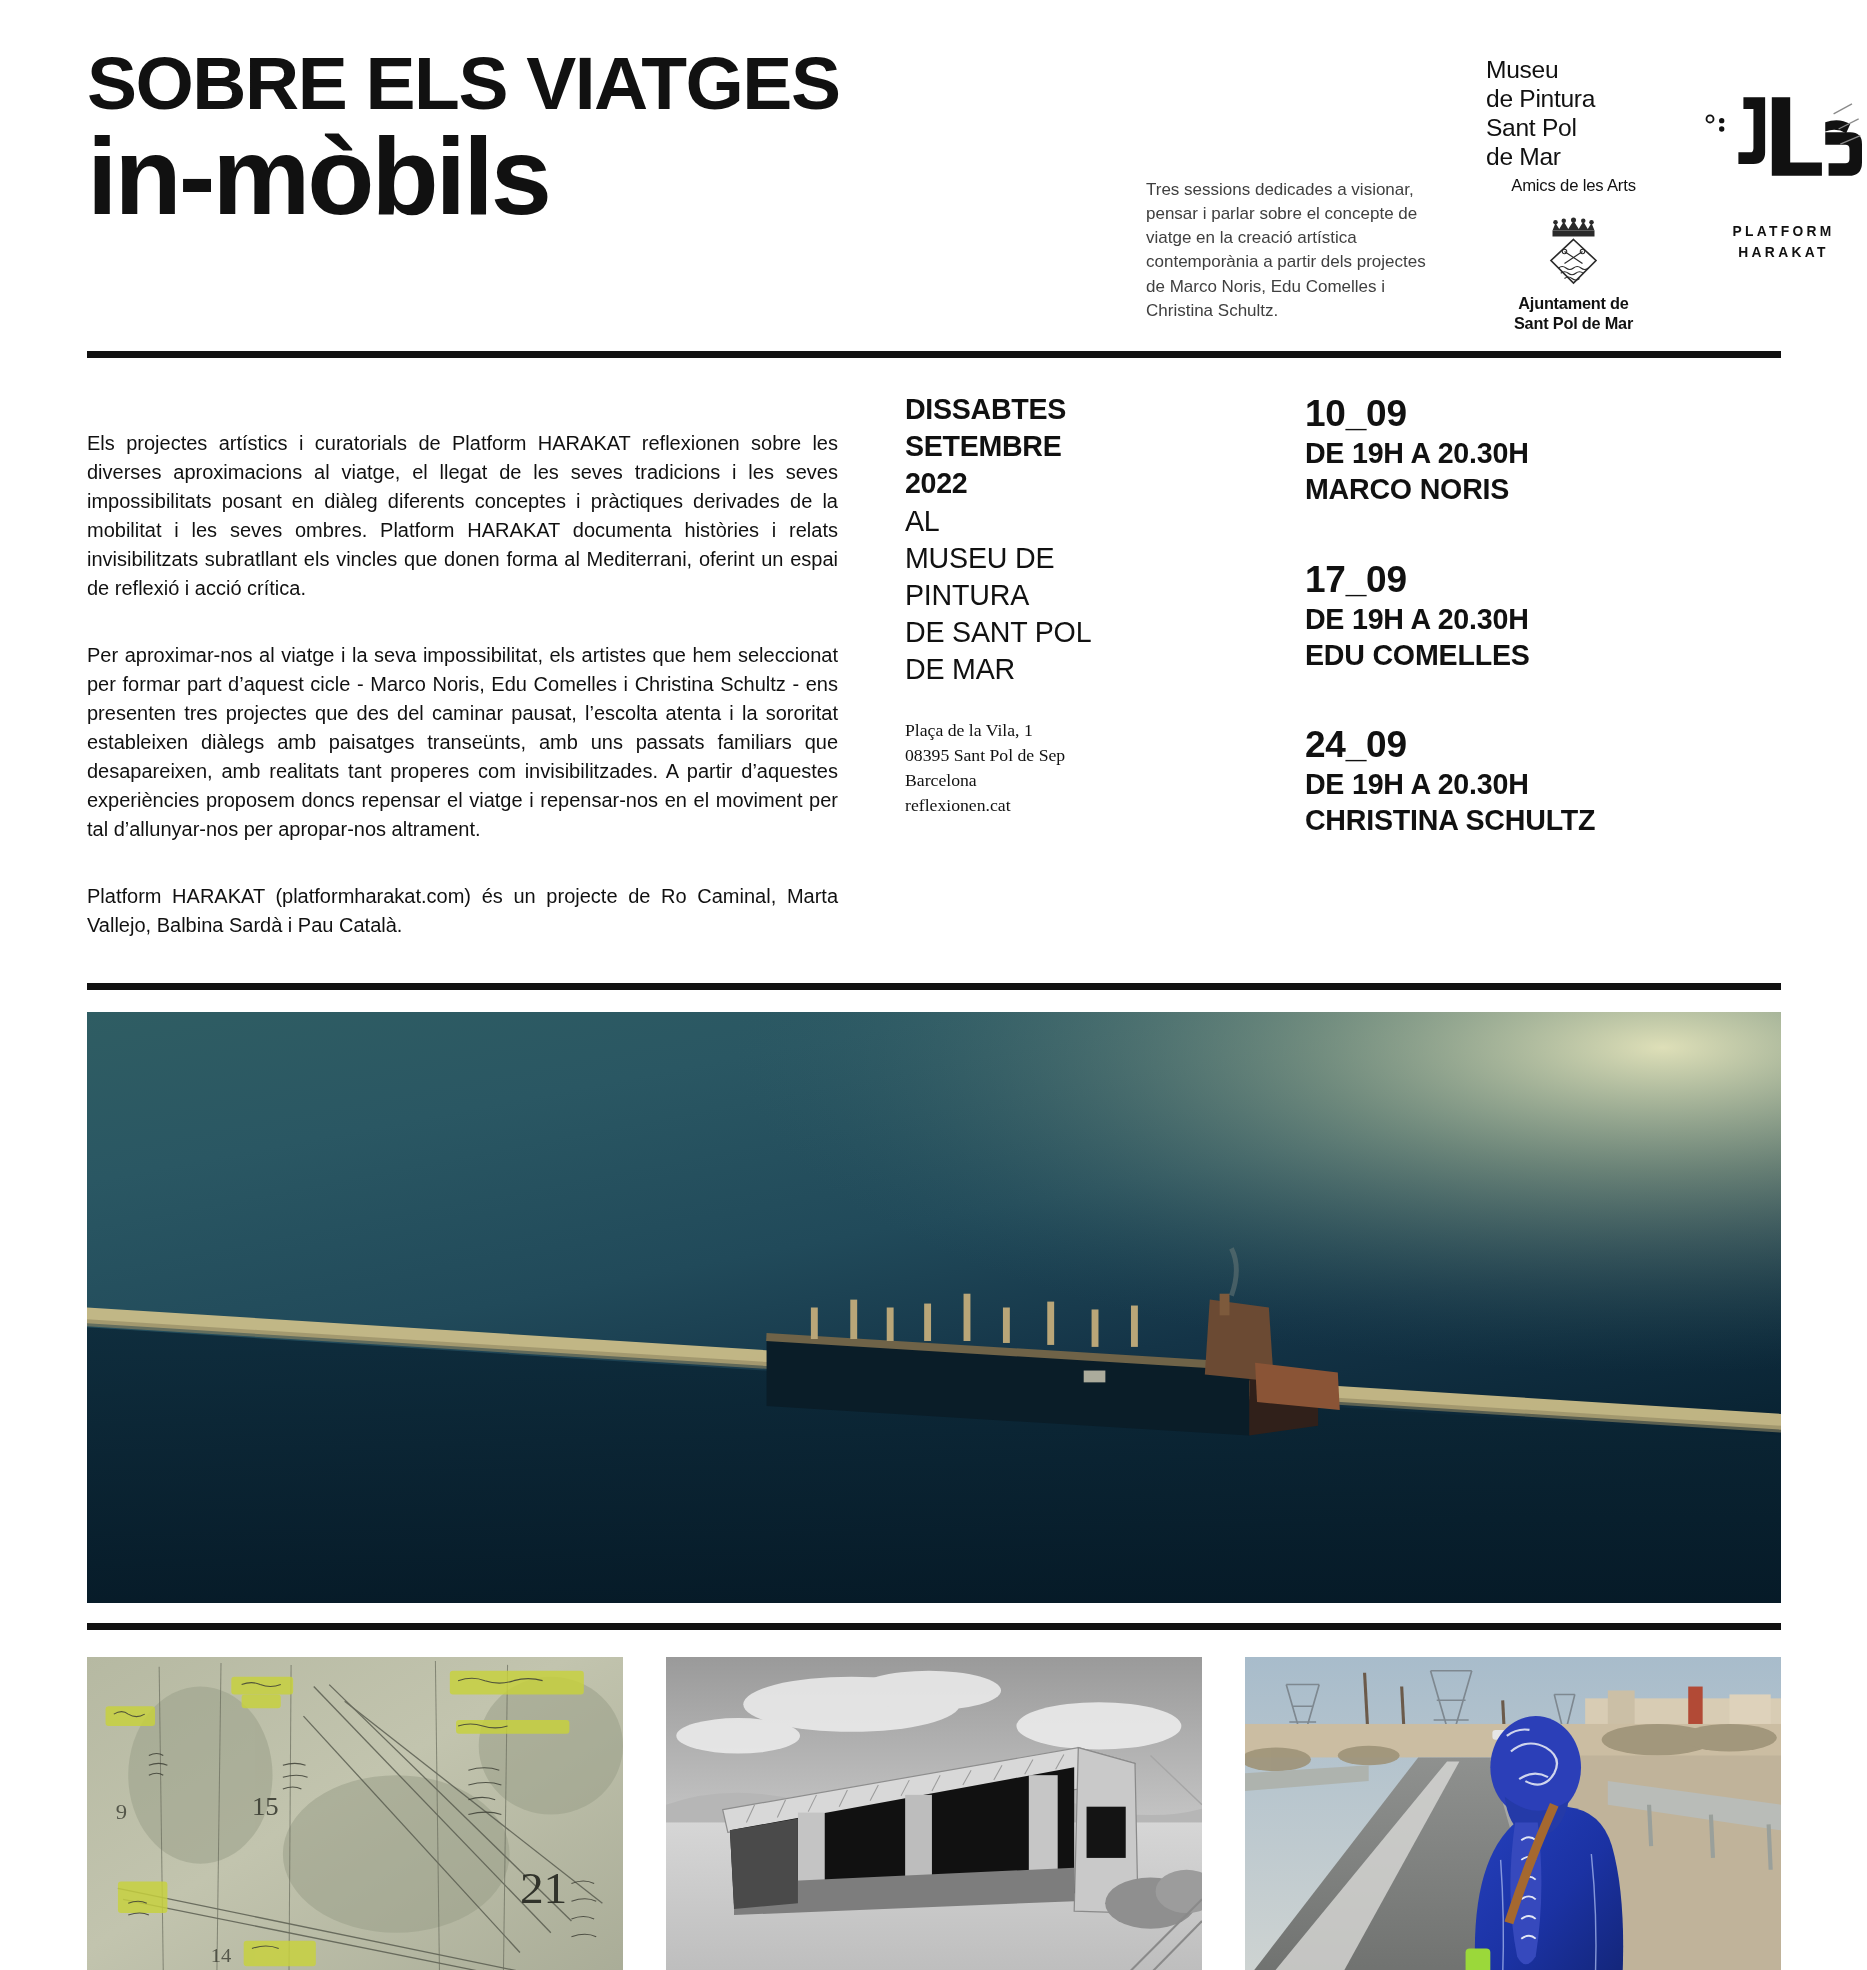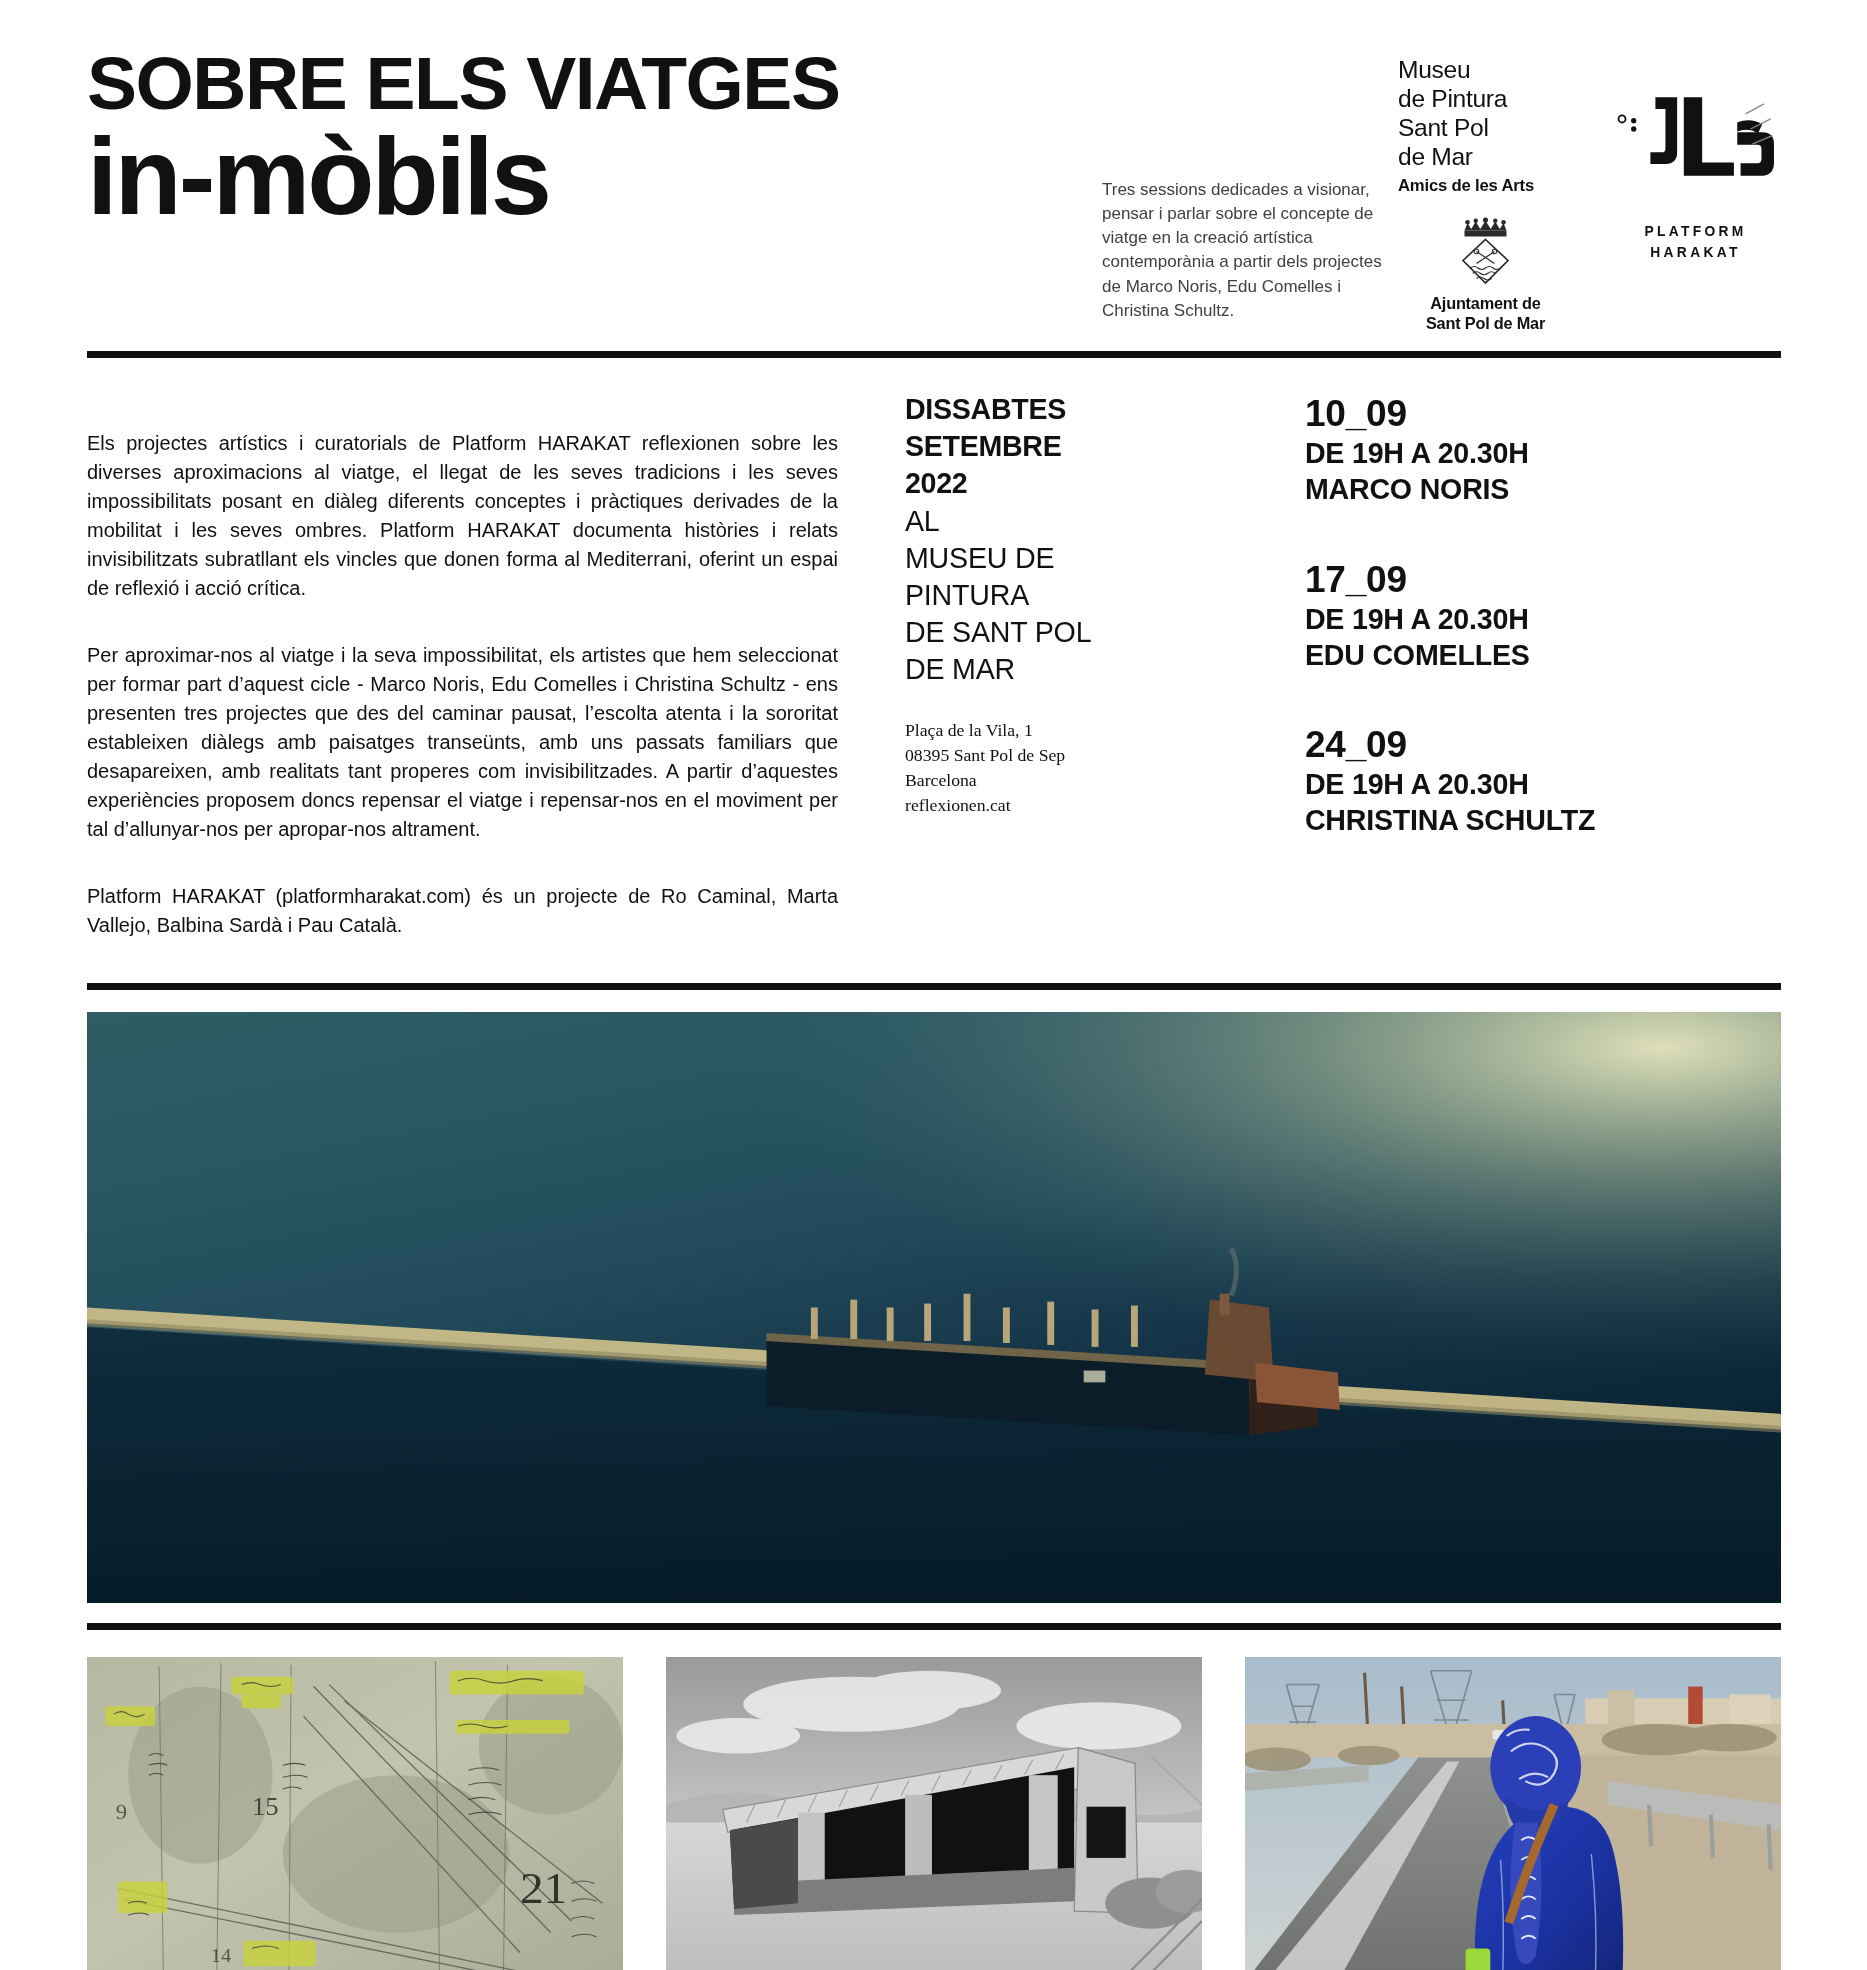--- a/index.html
+++ b/index.html
@@ -18,20 +18,21 @@
     padding: 0 87px 0 87px;
     position: relative;
   }
 
   
   .header {
     display: flex;
     align-items: flex-start;
     padding-top: 47px;
     min-height: 276px;
+    gap: 44px;
   }
   .title-block { width: 867px; flex: 0 0 867px; }
   .title-line1 {
     font-size: 75px;
     font-weight: 700;
     letter-spacing: -1.5px;
     line-height: 0.98;
     white-space: nowrap;
   }
   .title-line2 {
@@ -63,23 +64,24 @@
   }
   .logo-museu { text-align: left; width: 175px; }
   .logo-museu .mline {
     font-size: 24.6px;
     font-weight: 400;
     line-height: 1.18;
     letter-spacing: -0.3px;
   }
   .logo-museu .amics {
     font-size: 16.7px;
-    font-weight: 700;
+    font-weight: 400;
     margin-top: 4.9px;
     letter-spacing: -0.2px;
+    text-align: center;
   }
   .crest-wrap {
     margin-top: 17.7px;
     display: flex;
     flex-direction: column;
     align-items: center;
     width: 175px;
   }
   .crest { width: 75px; height: 75px; }
   .ajunt {

